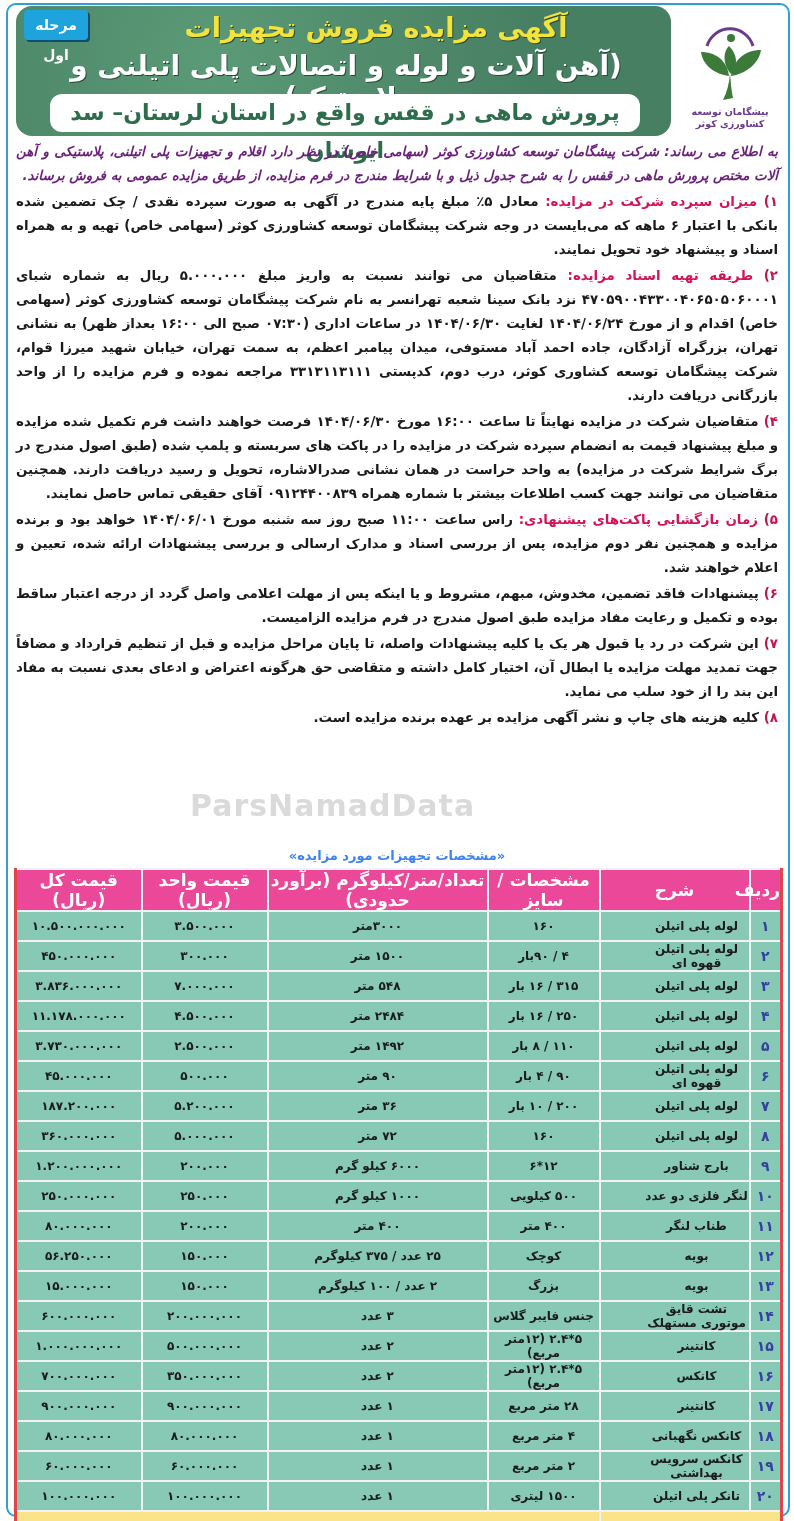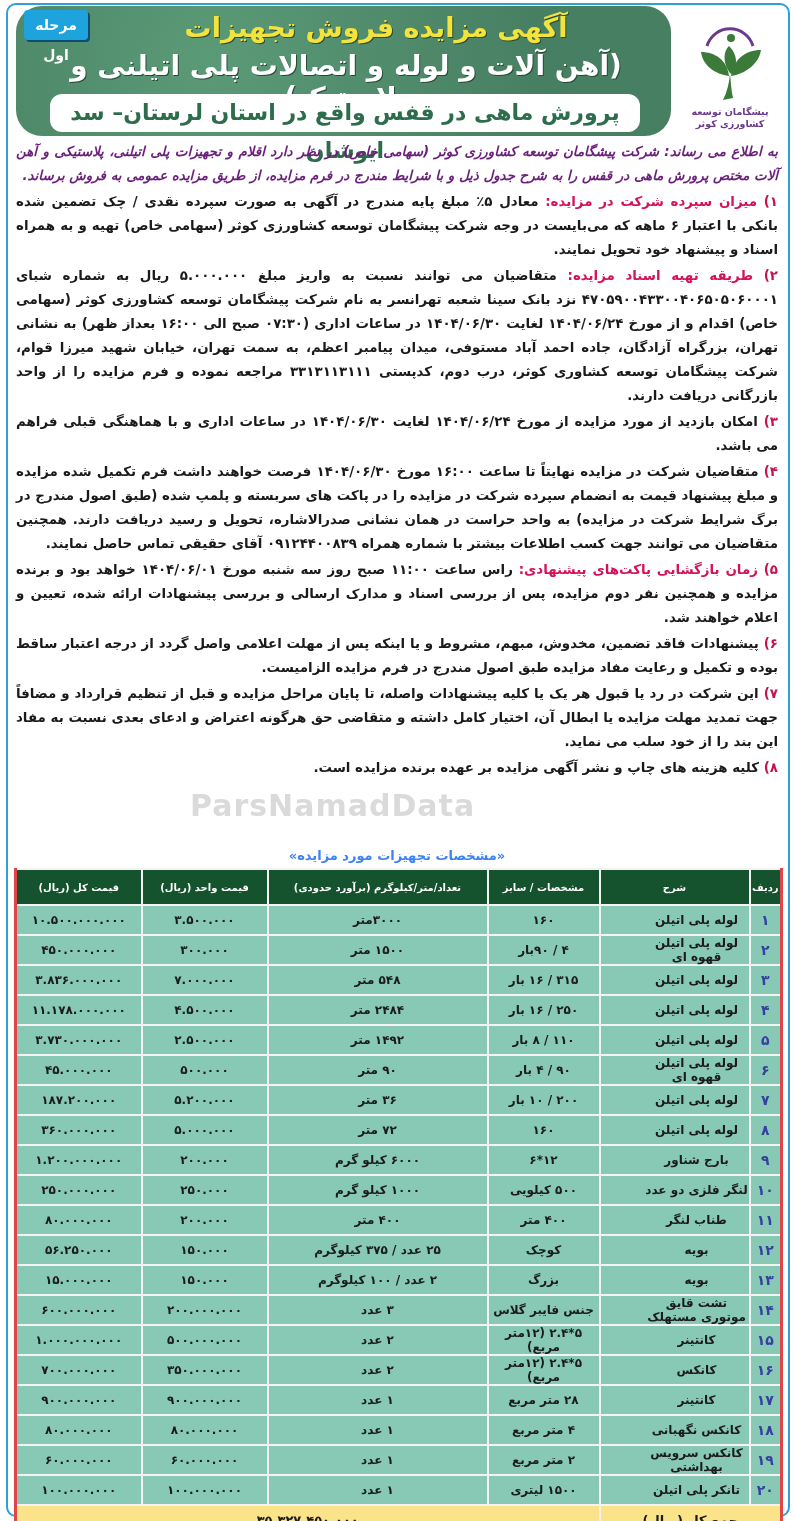--- a/index.html
+++ b/index.html
@@ -8,21 +8,21 @@
 
     .frame {
       position: absolute; left: 6px; top: 3px; width: 784px; height: 1514px;
       border: 2px solid #2f9fd8; border-radius: 10px; background: #fff;
     }
 
     
     .header { position: absolute; left: 10px; top: 6px; width: 774px; height: 130px; }
     .banner {
       position: absolute; left: 6px; top: 0; width: 655px; height: 130px;
-      background: #4d8a6a; border-radius: 26px;
+      background: #4d8a6a; border-radius: 16px;
       background-image: radial-gradient(circle at 30% 40%, #5b9a77 0%, #477f62 70%);
       padding-left: 37px;
     }
     .stage-badge {
       position: absolute; left: 8px; top: 4px; width: 64px; height: 30px;
       background: #1fa3dd; color: #fff; border-radius: 4px;
       font-weight: bold; font-size: 14px; text-align: center; line-height: 30px;
       box-shadow: 2px 2px 0 #0d4d6e;
     }
     .title-main {
@@ -65,21 +65,21 @@
     .table-caption {
       position: absolute; left: 0; top: 848px; width: 794px; text-align: center;
       color: #3b82f6; font-weight: bold; font-size: 13px;
     }
     table.items {
       position: absolute; left: 14px; top: 868px; width: 766px;
       border-collapse: collapse; direction: rtl; table-layout: fixed;
       border-left: 3px solid #e0454a; border-right: 3px solid #e0454a;
     }
     table.items th {
-      background: #14532d; color: #fff; font-weight: bold; font-size: 10px;
+      background: #ec4899; color: #fff; font-weight: bold; font-size: 17px;
       height: 36px; border: 2px solid #f3f3f3; text-align: center;
     }
     table.items td {
       background: #87c9b4; height: 30px; border: 2px solid #f3f3f3;
       text-align: center; font-size: 12px; font-weight: bold; color: #1b1b1b;
     }
     table.items td.idx { color: #3640a0; font-size: 14px; }
     table.items td.desc { text-align: center; padding-left: 44px; }
     table.items tr.total td {
       background: #fbe38a; height: 30px; font-size: 13px;
@@ -119,24 +119,20 @@
     <span class="num">۱)</span>
     <span class="label">میزان سپرده شرکت در مزایده:</span>
     <span> معادل ۵٪ مبلغ پایه مندرج در آگهی به صورت سپرده نقدی / چک تضمین شده بانکی با اعتبار ۶ ماهه که می‌بایست در وجه شرکت پیشگامان توسعه کشاورزی کوثر (سهامی خاص) تهیه و به همراه اسناد و پیشنهاد خود تحویل نمایند.</span>
   </p>
   <p class="para mb">
     <span class="num">۲)</span>
     <span class="label">طریقه تهیه اسناد مزایده:</span>
     <span> متقاضیان می توانند نسبت به واریز مبلغ ۵.۰۰۰.۰۰۰ ریال به شماره شبای ۴۷۰۵۹۰۰۴۳۳۰۰۴۰۶۵۰۵۰۶۰۰۰۱ نزد بانک سینا شعبه تهرانسر به نام شرکت پیشگامان توسعه کشاورزی کوثر (سهامی خاص) اقدام و از مورخ ۱۴۰۴/۰۶/۲۴ لغایت ۱۴۰۴/۰۶/۳۰ در ساعات اداری (۰۷:۳۰ صبح الی ۱۶:۰۰ بعداز ظهر) به نشانی تهران، بزرگراه آزادگان، جاده احمد آباد مستوفی، میدان پیامبر اعظم، به سمت تهران، خیابان شهید میرزا قوام، شرکت پیشگامان توسعه کشاوری کوثر، درب دوم، کدپستی ۳۳۱۳۱۱۳۱۱۱ مراجعه نموده و فرم مزایده را از واحد بازرگانی دریافت دارند.</span>
   </p>
   <p class="para mb">
-    <span class="num">۳)</span>
-    <span> امکان بازدید از مورد مزایده از مورخ ۱۴۰۴/۰۶/۲۴ لغایت ۱۴۰۴/۰۶/۳۰ در ساعات اداری و با هماهنگی قبلی فراهم می باشد.</span>
-  </p>
-  <p class="para mb">
     <span class="num">۴)</span>
     <span> متقاضیان شرکت در مزایده نهایتاً تا ساعت ۱۶:۰۰ مورخ ۱۴۰۴/۰۶/۳۰ فرصت خواهند داشت فرم تکمیل شده مزایده و مبلغ پیشنهاد قیمت به انضمام سپرده شرکت در مزایده را در پاکت های سربسته و پلمپ شده (طبق اصول مندرج در برگ شرایط شرکت در مزایده) به واحد حراست در همان نشانی صدرالاشاره، تحویل و رسید دریافت دارند. همچنین متقاضیان می توانند جهت کسب اطلاعات بیشتر با شماره همراه ۰۹۱۲۴۴۰۰۸۳۹ آقای حقیقی تماس حاصل نمایند.</span>
   </p>
   <p class="para mb">
     <span class="num">۵)</span>
     <span class="label">زمان بازگشایی پاکت‌های پیشنهادی:</span>
     <span> راس ساعت ۱۱:۰۰ صبح روز سه شنبه مورخ ۱۴۰۴/۰۶/۰۱ خواهد بود و برنده مزایده و همچنین نفر دوم مزایده، پس از بررسی اسناد و مدارک ارسالی و بررسی پیشنهادات ارائه شده، تعیین و اعلام خواهند شد.</span>
   </p>
   <p class="para mb">
     <span class="num">۶)</span>

